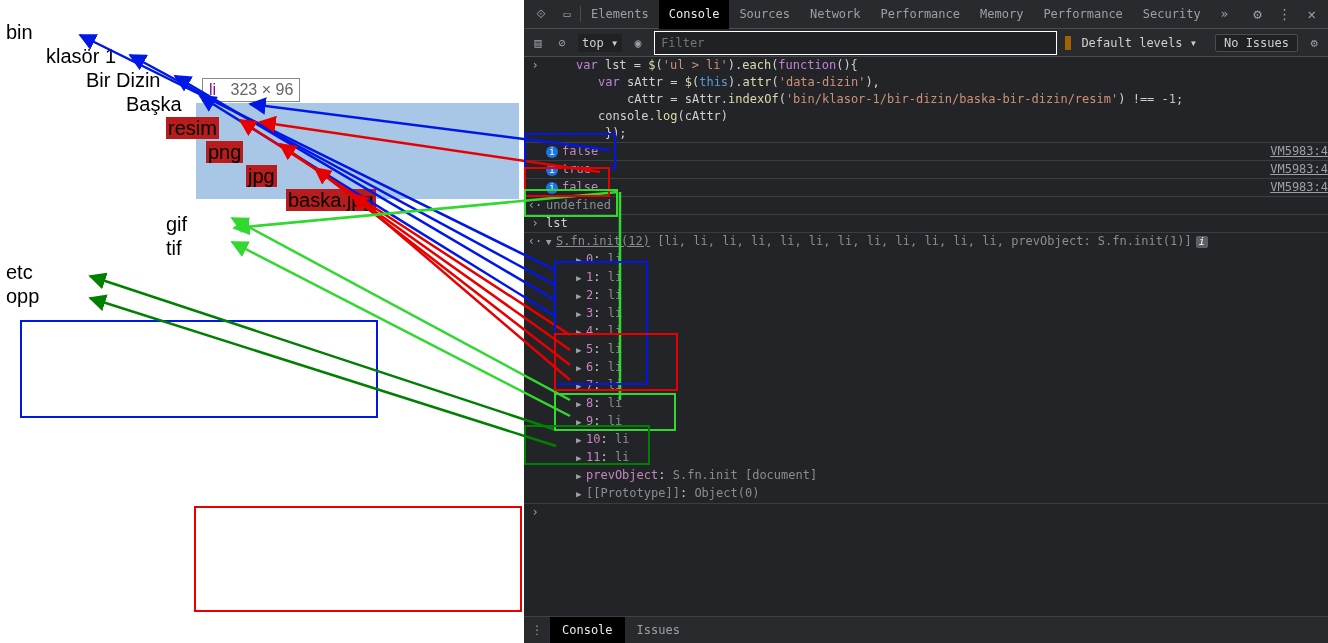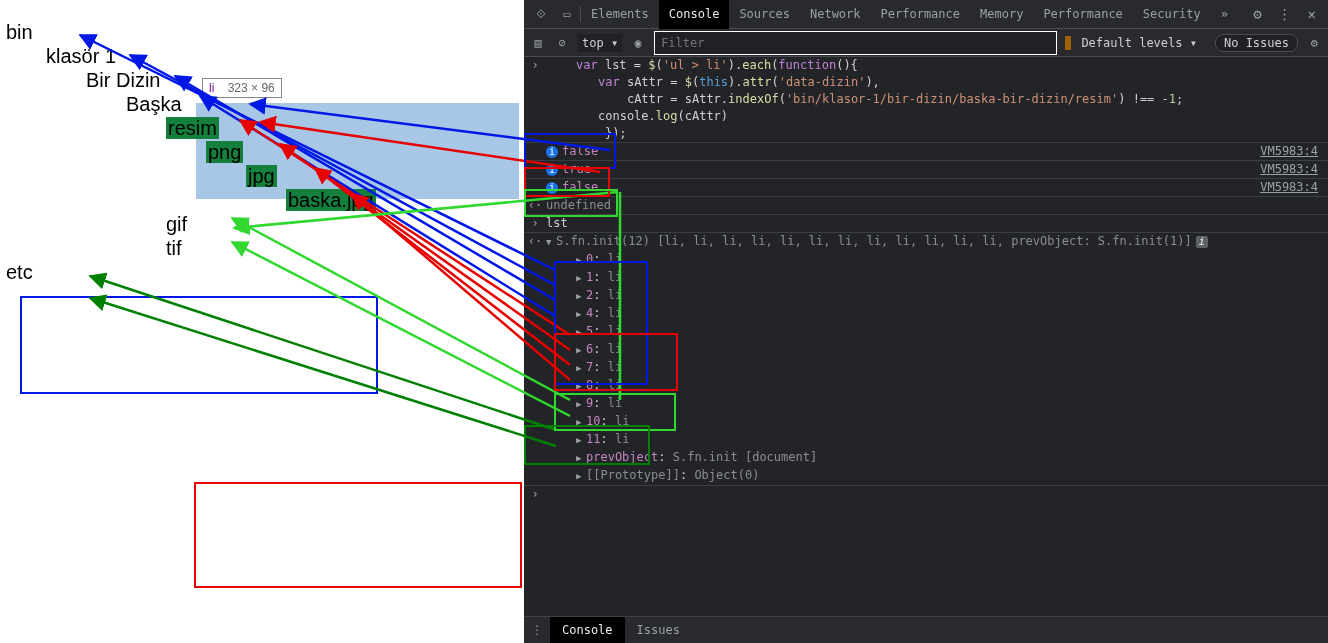--- a/index.html
+++ b/index.html
@@ -9,26 +9,26 @@
   }
   .app { display: flex; width: 100%; height: 100%; }
   
   .left {
     width: 524px; height: 100%; background: #fff; position: relative;
     box-sizing: border-box;
   }
   .left ul { list-style: none; margin: 0; padding-left: 40px; }
   .left .tree { padding-top: 20px; padding-left: 6px; color: #000; font-size: 20px; }
   .left .tree li { line-height: 24px; }
-  .hlblock { background: #15803d; padding: 0 2px; }
+  .hlblock { background: #b91c1c; padding: 0 2px; }
   .tree-highlight { position:absolute; left:196px; top:103px; width:323px; height:96px; background:#a8c7e6; z-index:0; }
   .left .tree, .left .box { position: relative; z-index: 1; }
   .hover-el {
     position: absolute; left: 202px; top: 78px; z-index: 3;
-    background: #fff; border: 1px solid #888; padding: 2px 6px; font-size: 12px;
+    background: #fff; border: 1px solid #888; padding: 2px 6px; font-size: 16px;
     color: #444;
     text-align: center;
   }
   .hover-el .tag { color: #7912a1; }
   .hover-el .dim { color: #666; margin-left: 10px; }
   
   .box { position: absolute; border: 2.5px solid; background: transparent; }
   .b-blue   { left: 20px;  top:  12px; width: 354px; height: 94px;  border-color: #0018e6; }
   .b-red    { left: 194px; top: 100px; width: 324px; height: 102px; border-color: #e60000; }
 
@@ -55,42 +55,42 @@
   .dt-toolbar .ico3 { color: #9aa0a6; cursor: pointer; width: 16px; text-align: center; }
   .dt-toolbar .sel {
     color: #cfd0d1; background: #202124; border: none; padding: 2px 4px; font: inherit;
   }
   .dt-toolbar input.filter {
     flex: 1; background: #202124; border: 1px solid #ffffff; color: #cfd0d1;
     padding: 2px 6px; font: inherit; height: 18px;
   }
   .dt-toolbar .lvls { color: #cfd0d1; border-left: 6px solid #a16207; padding: 0 10px; }
   .dt-toolbar .noissues {
-    border: 1px solid #494c50; padding: 1px 8px; color: #cfd0d1; border-radius: 8px;
+    border: 1px solid #494c50; padding: 1px 8px; color: #cfd0d1; border-radius: 2px;
     background: #202124;
   }
 
   .dt-body { flex: 1; overflow: hidden; background: #232427; position: relative; }
   .row { display: flex; padding: 1px 0; line-height: 15px; }
   .gut { width: 22px; text-align: center; color: #9aa0a6; }
   .rowc { flex: 1; white-space: pre; }
-  .src-link { margin-left: auto; padding-right: 10px; color: #9aa0a6; text-decoration: underline; cursor: pointer; }
+  .src-link { margin-left: auto; color: #9aa0a6; text-decoration: underline; cursor: pointer; }
   .brow { border-top: 1px solid #3a3d41; }
   .indent1 { padding-left: 30px; }
   .indent2 { padding-left: 52px; }
   .tok-kw   { color: #c084d6; }
   .tok-fn   { color: #dcdcaa; }
   .tok-str  { color: #ce9178; }
   .tok-num  { color: #b5cea8; }
   .tok-this { color: #569cd6; }
   .tok-pale { color: #8a8d91; }
   .boolF { color: #c586c0; }
   .boolT { color: #c586c0; }
   .obj-it { color: #8a8d91; }
-  .obj-arr { color: #8a8d91; }
+  .obj-arr { color: #8a8d91; text-decoration: underline; }
   .info-ico {
     display: inline-block; width: 12px; height: 12px; line-height: 12px; text-align: center;
     background: #5c5f63; color: #fff; border-radius: 2px; font-style: italic; font-size: 10px;
     margin-left: 4px;
   }
   .info-ico-blue {
     display: inline-block; width: 12px; height: 12px; line-height: 12px; text-align: center;
     background: #1a73e8; color: #fff; border-radius: 50%; font-size: 10px; margin-right: 4px;
   }
   .caret { display:inline-block; width:8px; color:#9aa0a6; margin-right:2px; }
@@ -159,20 +159,21 @@
                       <li><span>tif</span></li>
                     </ul>
                   </li>
                 </ul>
               </li>
             </ul>
           </li>
         </ul>
       </li>
       <li><span>etc</span></li>
+      <li><span>opp</span></li>
     </ul>
 
     <div class="box b-blue"></div>
     <div class="box b-red"></div>
 
   </div>
 
   <div class="dt">
     <div class="dt-tabs">
       <span class="ico">⟐</span>
@@ -265,20 +266,24 @@
           <div class="row">
             <span class="gut"></span>
             <span class="rowc indent1"><span class="caret"></span><span class="key">1</span>: <span class="tok-pale">li</span></span>
           </div>
           <div class="row">
             <span class="gut"></span>
             <span class="rowc indent1"><span class="caret"></span><span class="key">2</span>: <span class="tok-pale">li</span></span>
           </div>
           <div class="row">
             <span class="gut"></span>
+            <span class="rowc indent1"><span class="caret"></span><span class="key">3</span>: <span class="tok-pale">li</span></span>
+          </div>
+          <div class="row">
+            <span class="gut"></span>
             <span class="rowc indent1"><span class="caret"></span><span class="key">4</span>: <span class="tok-pale">li</span></span>
           </div>
           <div class="row">
             <span class="gut"></span>
             <span class="rowc indent1"><span class="caret"></span><span class="key">5</span>: <span class="tok-pale">li</span></span>
           </div>
           <div class="row">
             <span class="gut"></span>
             <span class="rowc indent1"><span class="caret"></span><span class="key">6</span>: <span class="tok-pale">li</span></span>
           </div>

